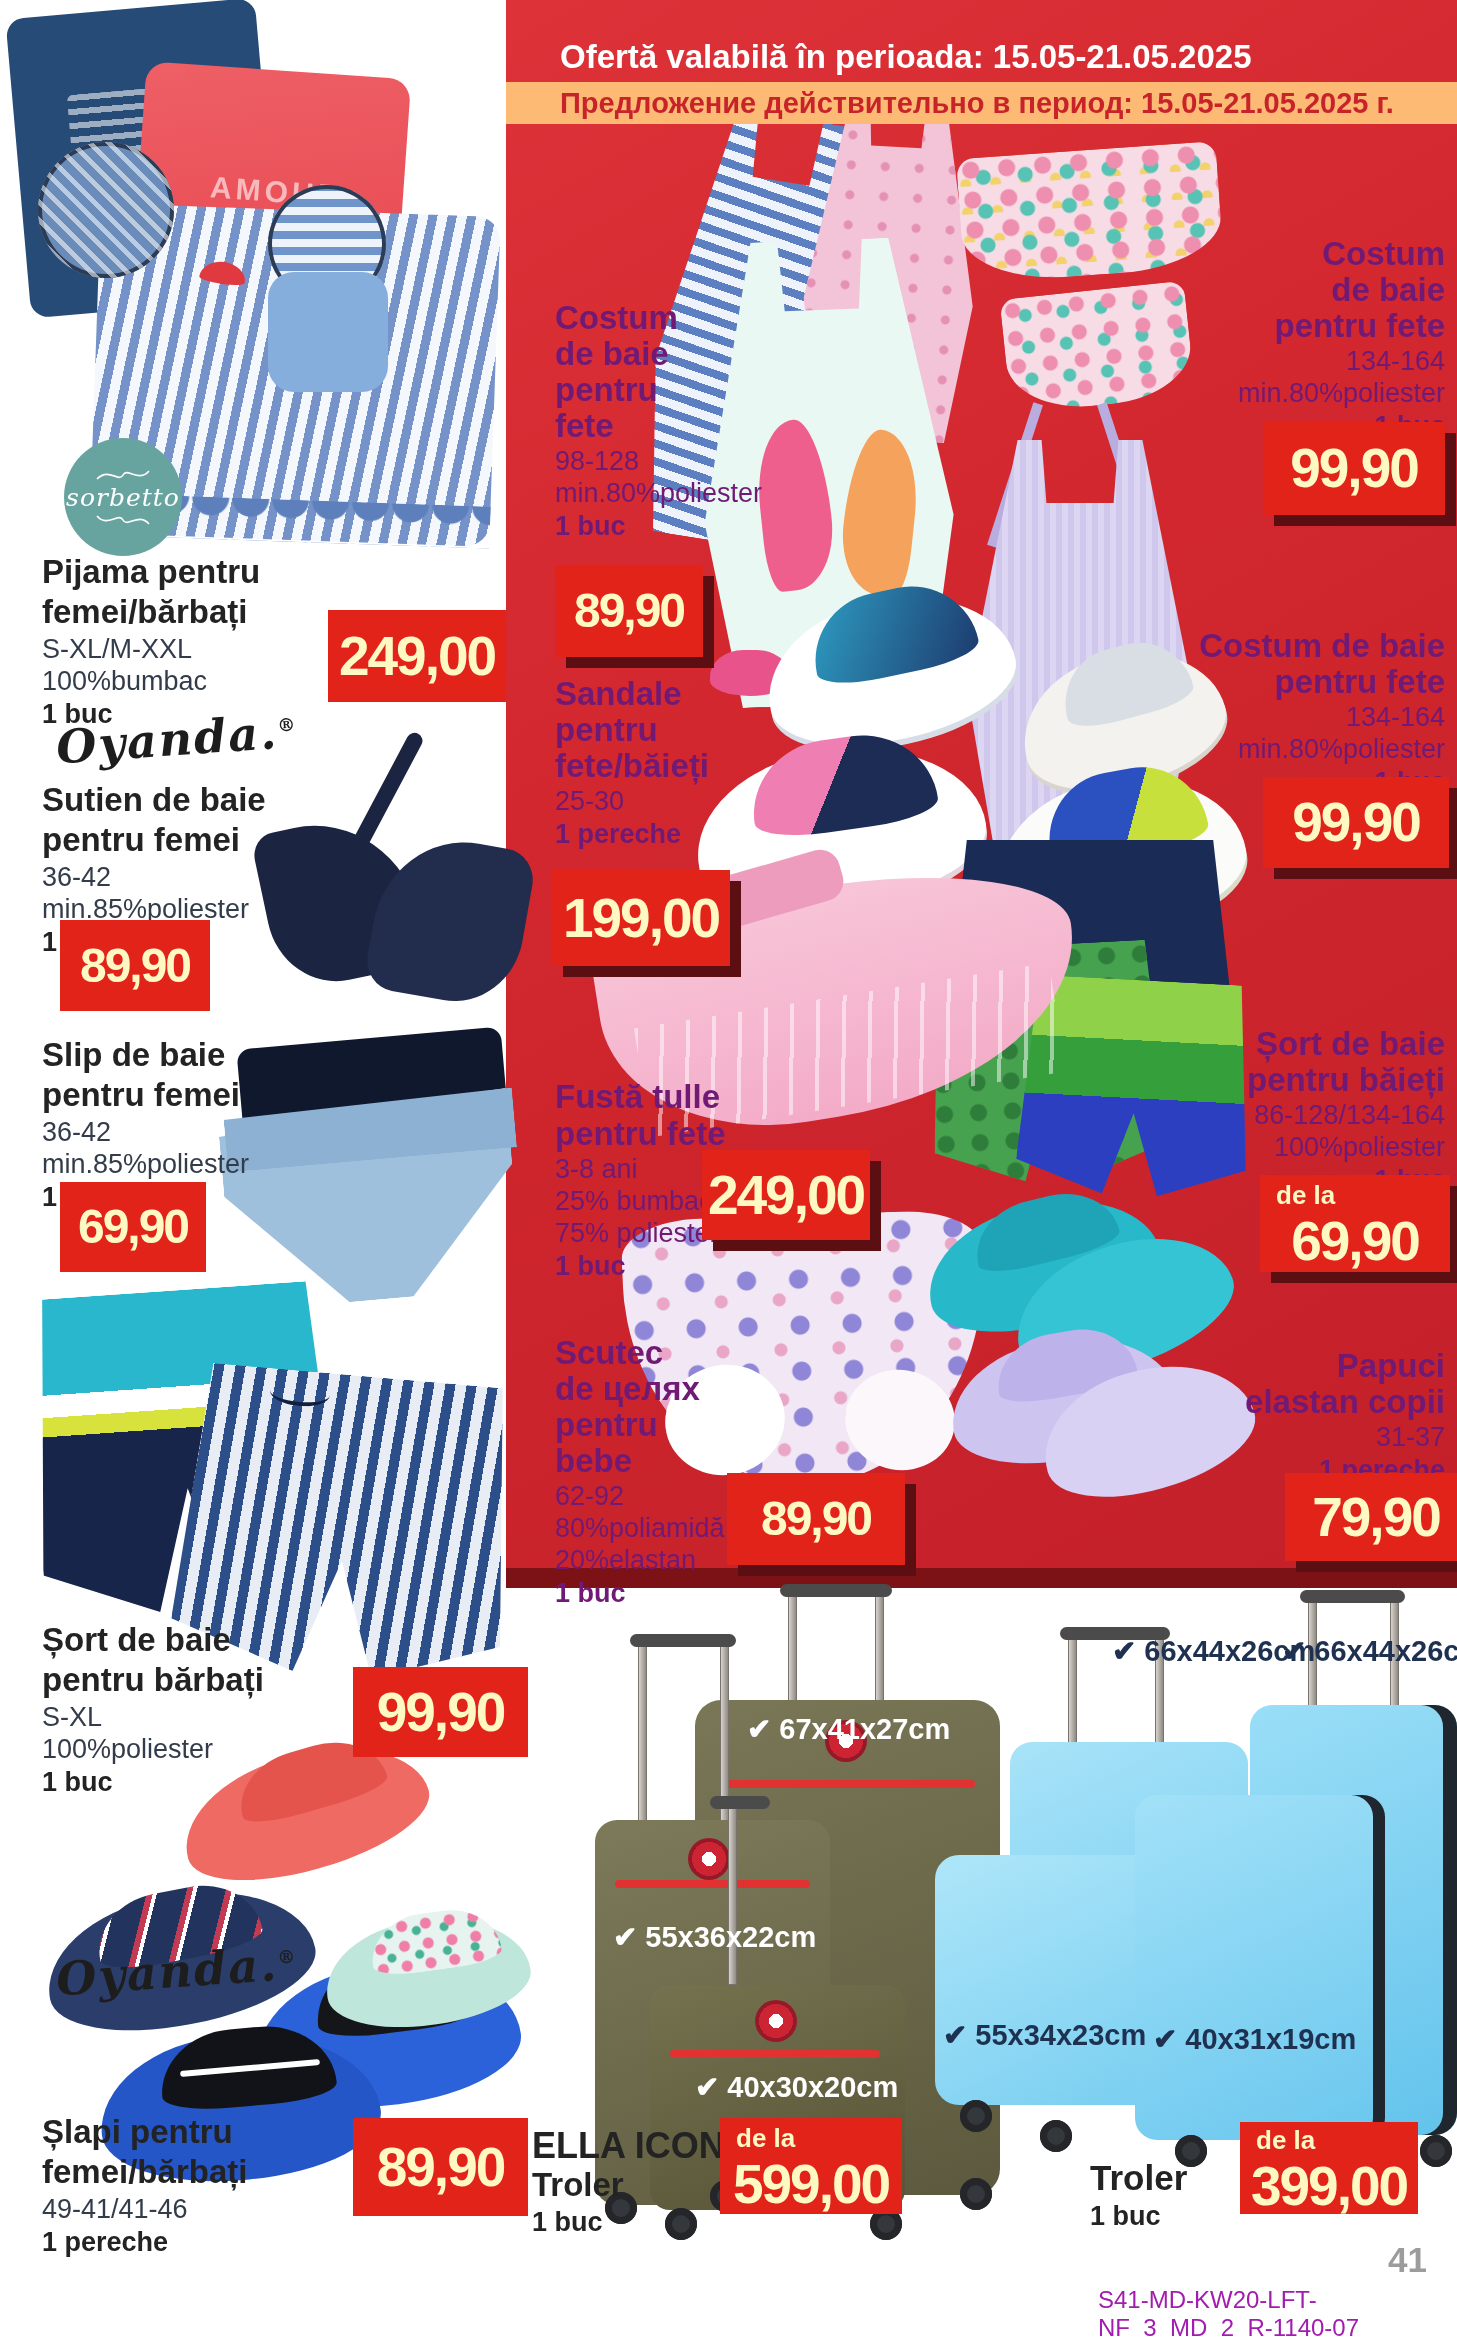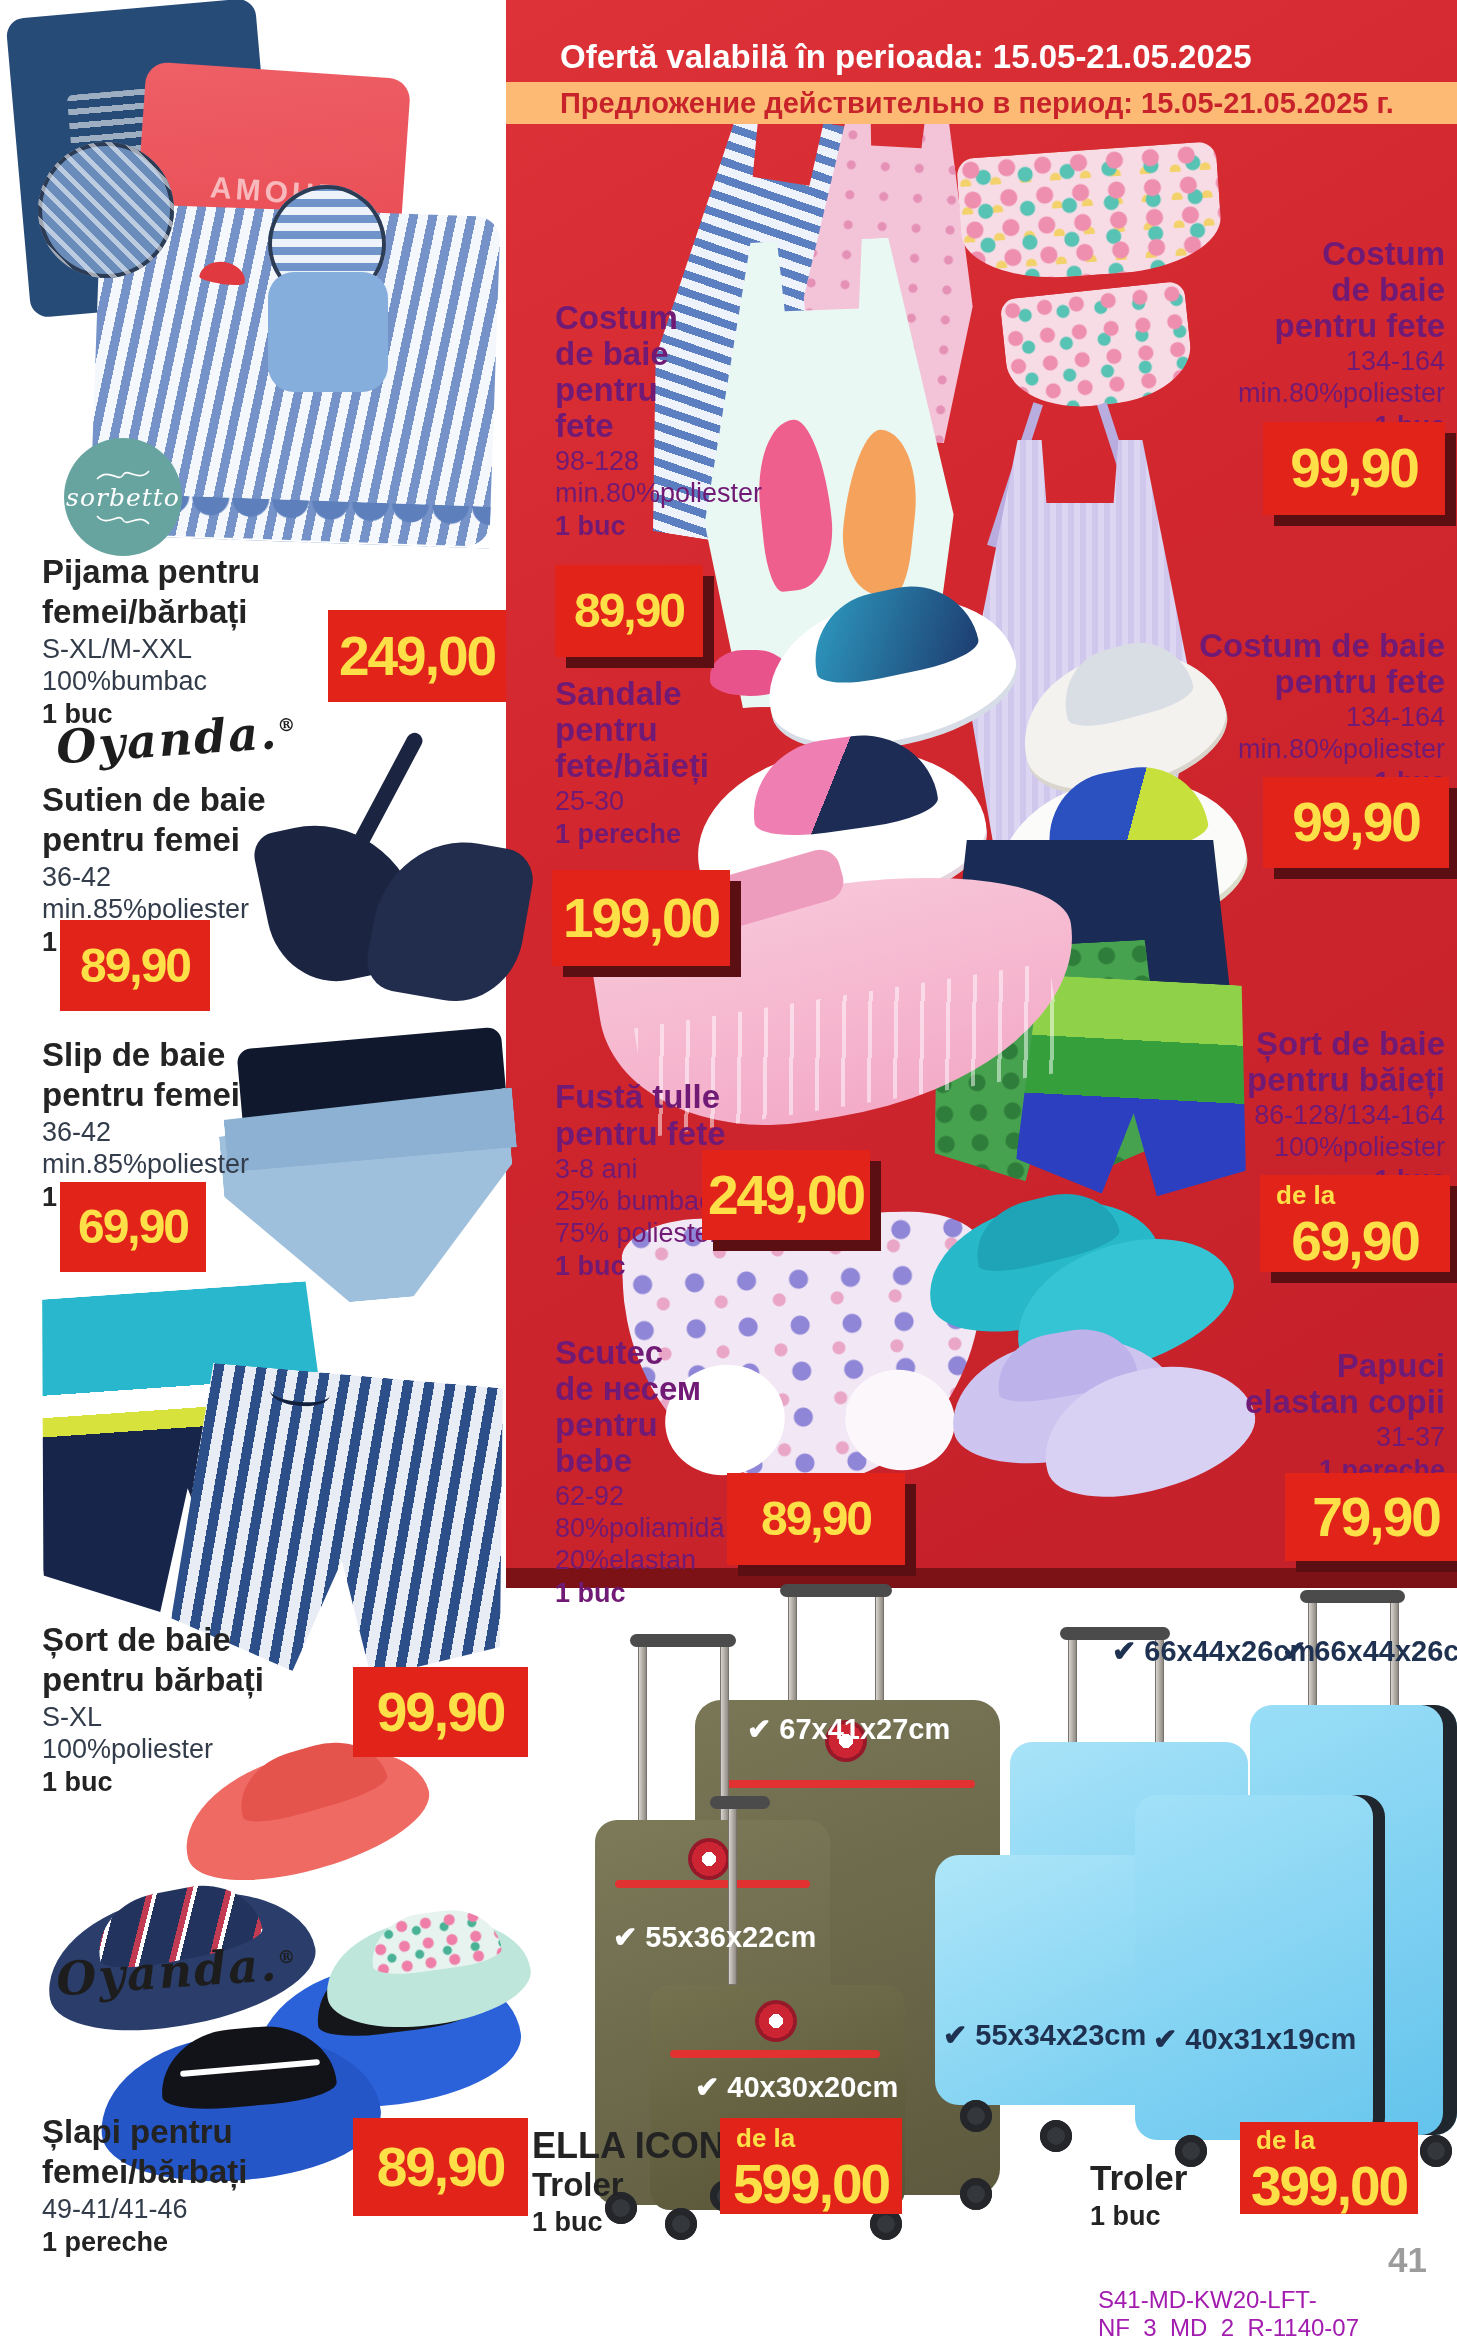--- a/index.html
+++ b/index.html
@@ -18,21 +18,21 @@
   
   .pb { position:absolute; z-index:4; }
   .pb .t { font-weight:bold; font-size:33px; line-height:40px; color:#232323; }
   .pb .t .ln { display:block; }
   .pb .s { font-size:27px; line-height:29px; color:#333c4a; margin-top:3px; }
   .pb .u { font-weight:bold; font-size:27px; line-height:30px; color:#232323; margin-top:3px; }
   .pb.on-red .t, .pb.on-red .s, .pb.on-red .u { color:#701a75; }
   .pb.right { text-align:right; }
 
   
-  .price-box { position:absolute; background:#e2231a; color:#fde047; z-index:6;
+  .price-box { position:absolute; background:#e2231a; color:#fef9c3; z-index:6;
     display:flex; flex-direction:column; justify-content:center; align-items:center; }
   .price-box .num { font-weight:bold; font-size:55px; letter-spacing:-2px; line-height:1; }
   .price-box.sm .num { font-size:48px; }
   .price-box.shadow { box-shadow:11px 11px 0 #5c0f13; }
   .price-box .de-la { align-self:flex-start; font-weight:bold; font-size:26px; line-height:1; padding:4px 0 6px 16px; }
 
   
   .sorbetto { position:absolute; left:64px; top:438px; width:118px; height:118px; border-radius:50%;
     background:#68a49f; color:#fff; display:flex; flex-direction:column; align-items:center; justify-content:center; z-index:4; }
   .sorbetto span { font-family:"DejaVu Serif", serif; font-style:italic; font-size:25px; letter-spacing:1px; }
@@ -345,21 +345,21 @@
     <div class="s">75% poliester</div>
     <div class="u">1 buc</div>
   </div>
   <div class="price-box shadow" style="left:702px;top:1150px;width:168px;height:90px;">
     <span class="num">249,00</span>
   </div>
 
   <div class="pb on-red" style="left:555px;top:1335px;width:230px;">
     <div class="t" style="line-height:36px;">
       <span class="ln">Scutec</span>
-      <span class="ln">de несем</span>
+      <span class="ln">de целях</span>
       <span class="ln">pentru</span>
       <span class="ln">bebe</span>
     </div>
     <div class="s">62-92</div>
     <div class="s">80%poliamidă,</div>
     <div class="s">20%elastan</div>
     <div class="u">1 buc</div>
   </div>
   <div class="price-box sm shadow" style="left:727px;top:1473px;width:178px;height:92px;">
     <span class="num">89,90</span>

